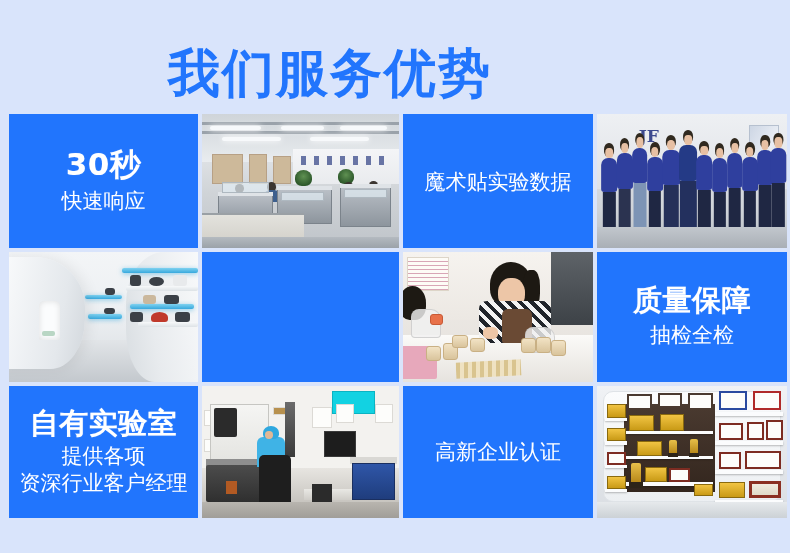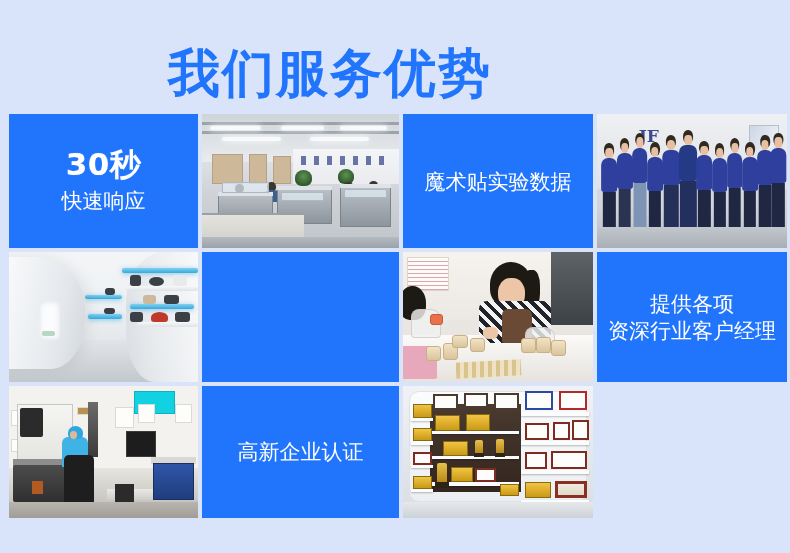--- a/index.html
+++ b/index.html
@@ -411,22 +411,29 @@
         <div class="sw-roll" style="left:26%;top:64%;width:8%;height:10%;"></div>
         <div class="sw-roll" style="left:35%;top:66%;width:8%;height:11%;"></div>
         <div class="sw-roll" style="left:62%;top:66%;width:8%;height:12%;"></div>
         <div class="sw-roll" style="left:70%;top:65%;width:8%;height:13%;"></div>
         <div class="sw-roll" style="left:78%;top:68%;width:8%;height:12%;"></div>
         <div class="sw-strips" style="left:28%;top:84%;width:34%;height:12%;"></div>
         <div class="sw-roll" style="left:14%;top:48%;width:7%;height:8%;background:#e8714a;border-color:#c85a36;"></div>
       </div>
     </div>
 
-
     <div class="cell text">
+      <div class="headline">质量保障</div>
+      <div class="subline">
+        <div>抽检全检</div>
+      </div>
+    </div>
+
+    <div class="cell text">
+      <div class="headline">自有实验室</div>
       <div class="subline tight">
         <div>提供各项</div>
         <div>资深行业客户经理</div>
       </div>
     </div>
 
     <div class="cell photo">
       <div class="scene lab">
         <div class="lb-wall"></div>
         <div class="lb-cyan"></div>

